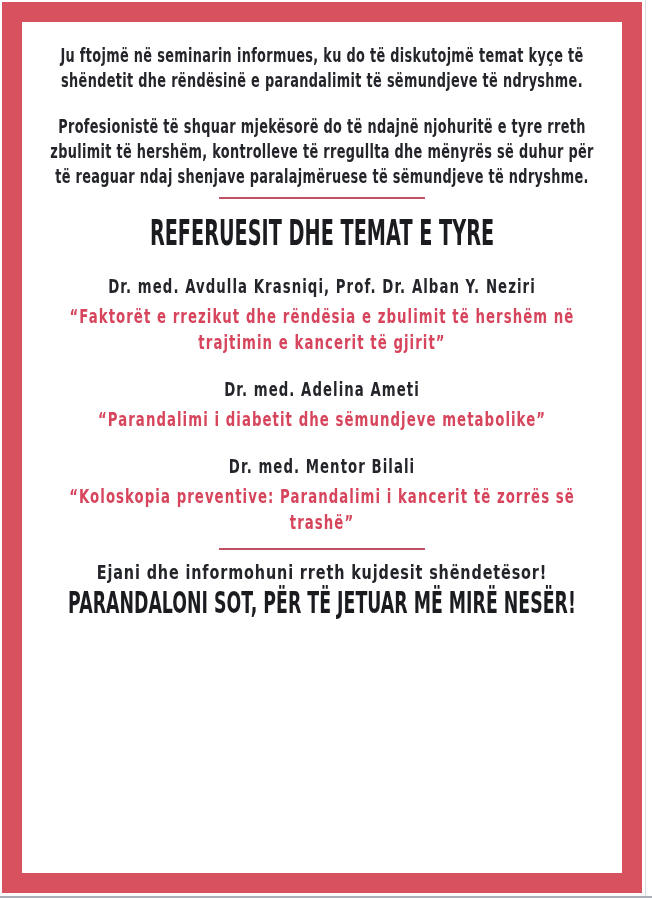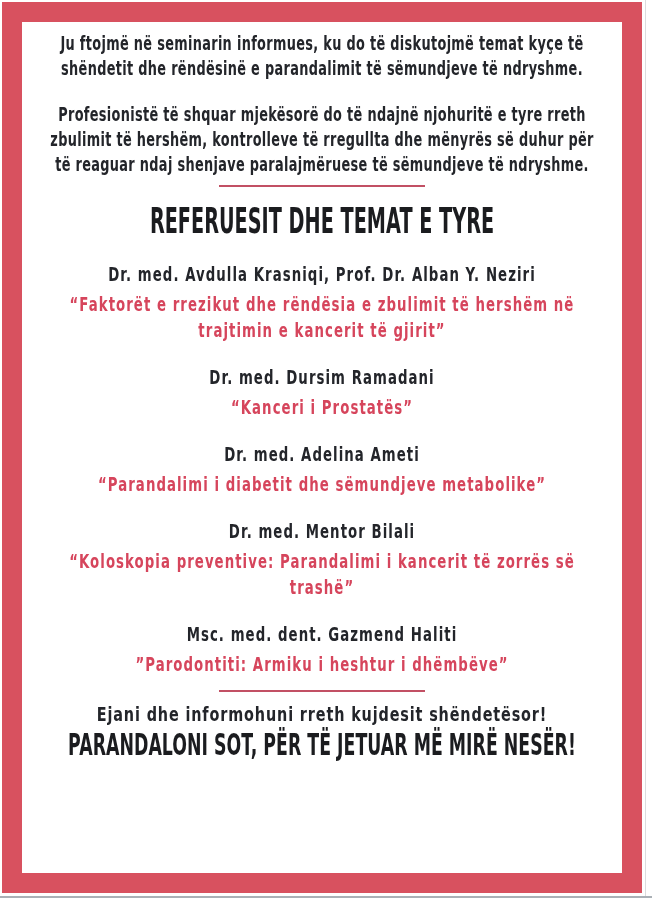--- a/index.html
+++ b/index.html
@@ -18,21 +18,21 @@
     background:#ffffff;
   }
   .edge-right{
     position:absolute;top:0;left:645px;width:1px;height:898px;
     background:#dcdcde;
   }
   .edge-bottom{
     position:absolute;left:0;top:896px;width:652px;height:2px;
     background:#aab0b6;
   }
-  .content{padding-top:9px;}
+  .content{padding-top:21px;}
   
   .txt{
     display:block;
     width:max-content;
     position:relative;left:50%;
     transform-origin:center;
     transform:translateX(-50%) scaleX(var(--sx,1));
     text-align:center;
     white-space:pre;
     margin:0;
@@ -100,35 +100,27 @@
 
       <h1 class="txt heading">REFERUESIT DHE TEMAT E TYRE</h1>
 
       <div>
         <div class="speaker first">
           <div class="txt name">Dr. med. Avdulla Krasniqi, Prof. Dr. Alban Y. Neziri</div>
           <div class="txt topic">“Faktorët e rrezikut dhe rëndësia e zbulimit të hershëm në
 trajtimin e kancerit të gjirit”</div>
         </div>
         <div class="speaker">
-          <div class="txt name">Dr. med. Dursim Ramadani</div>
-          <div class="txt topic">“Kanceri i Prostatës”</div>
-        </div>
-        <div class="speaker">
           <div class="txt name">Dr. med. Adelina Ameti</div>
           <div class="txt topic">“Parandalimi i diabetit dhe sëmundjeve metabolike”</div>
         </div>
         <div class="speaker">
           <div class="txt name">Dr. med. Mentor Bilali</div>
           <div class="txt topic">“Koloskopia preventive: Parandalimi i kancerit të zorrës së
 trashë”</div>
-        </div>
-        <div class="speaker">
-          <div class="txt name">Msc. med. dent. Gazmend Haliti</div>
-          <div class="txt topic">”Parodontiti: Armiku i heshtur i dhëmbëve”</div>
         </div>
       </div>
 
       <div class="divider bottom"></div>
 
       <p class="txt ejani">Ejani dhe informohuni rreth kujdesit shëndetësor!</p>
       <p class="txt final">PARANDALONI SOT, PËR TË JETUAR MË MIRË NESËR!</p>
 
     </div>
   </div>

